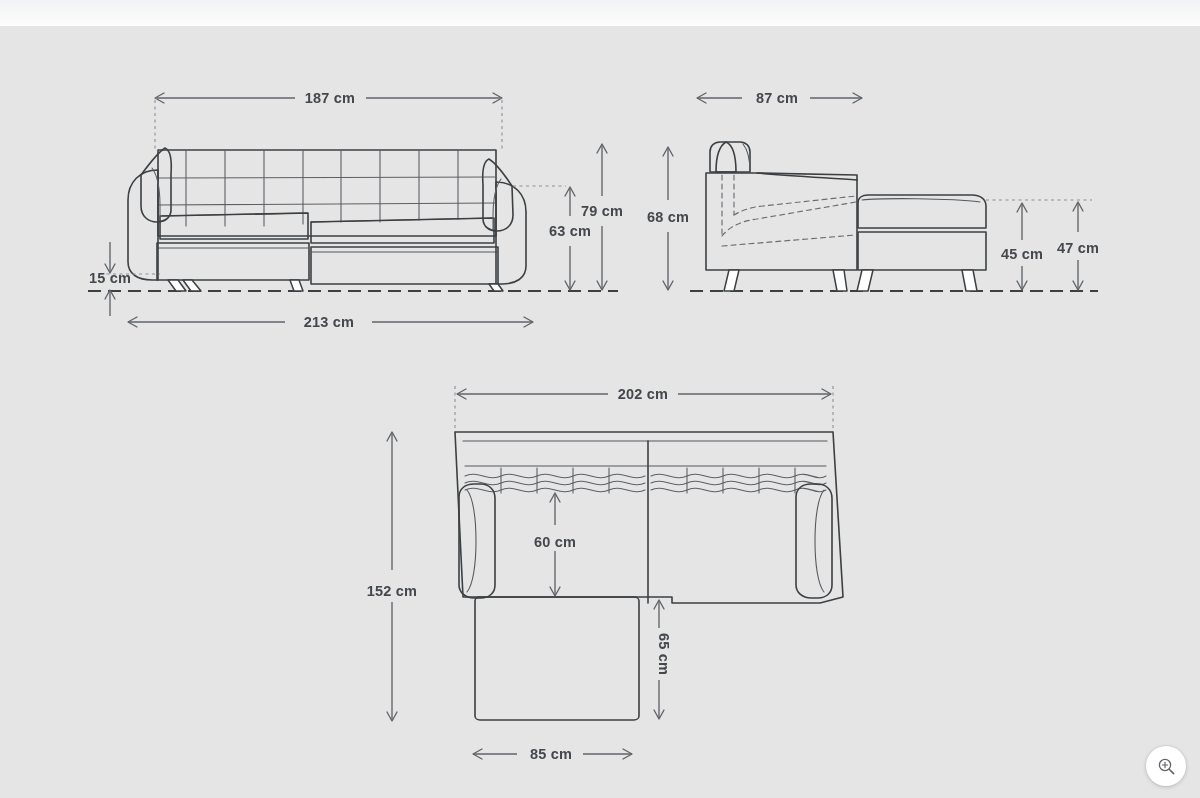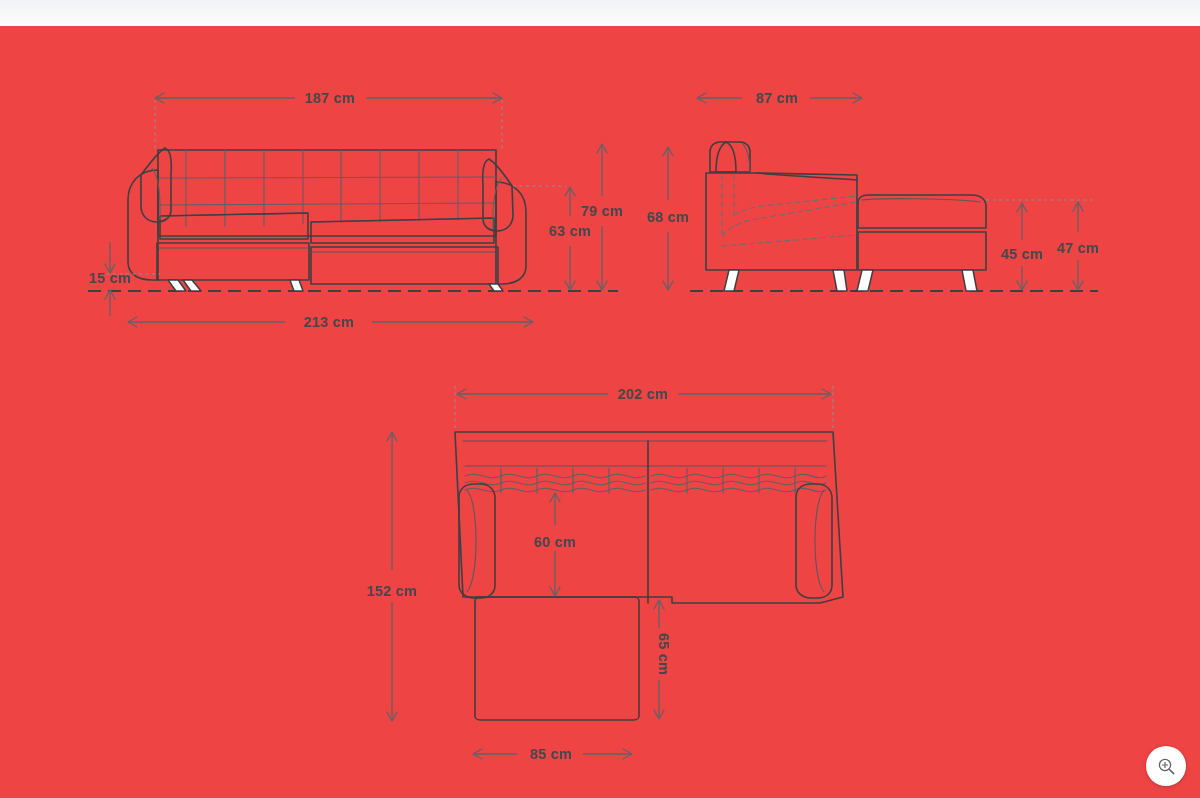--- a/index.html
+++ b/index.html
@@ -12,21 +12,21 @@
     height: 798px;
     position: relative;
     overflow: hidden;
     font-family: "Liberation Sans", sans-serif;
     background: #ffffff;
   }
 
   #page {
     position: absolute;
     inset: 0;
-    background: #ef4444;
+    background: #e5e5e5;
   }
 
   
   #top-band {
     position: absolute;
     left: 0; top: 0;
     width: 1200px; height: 26px;
     background: linear-gradient(to bottom, #f2f3f4 0%, #f7f8f8 55%, #fdfdfd 100%);
     pointer-events: none;
   }

